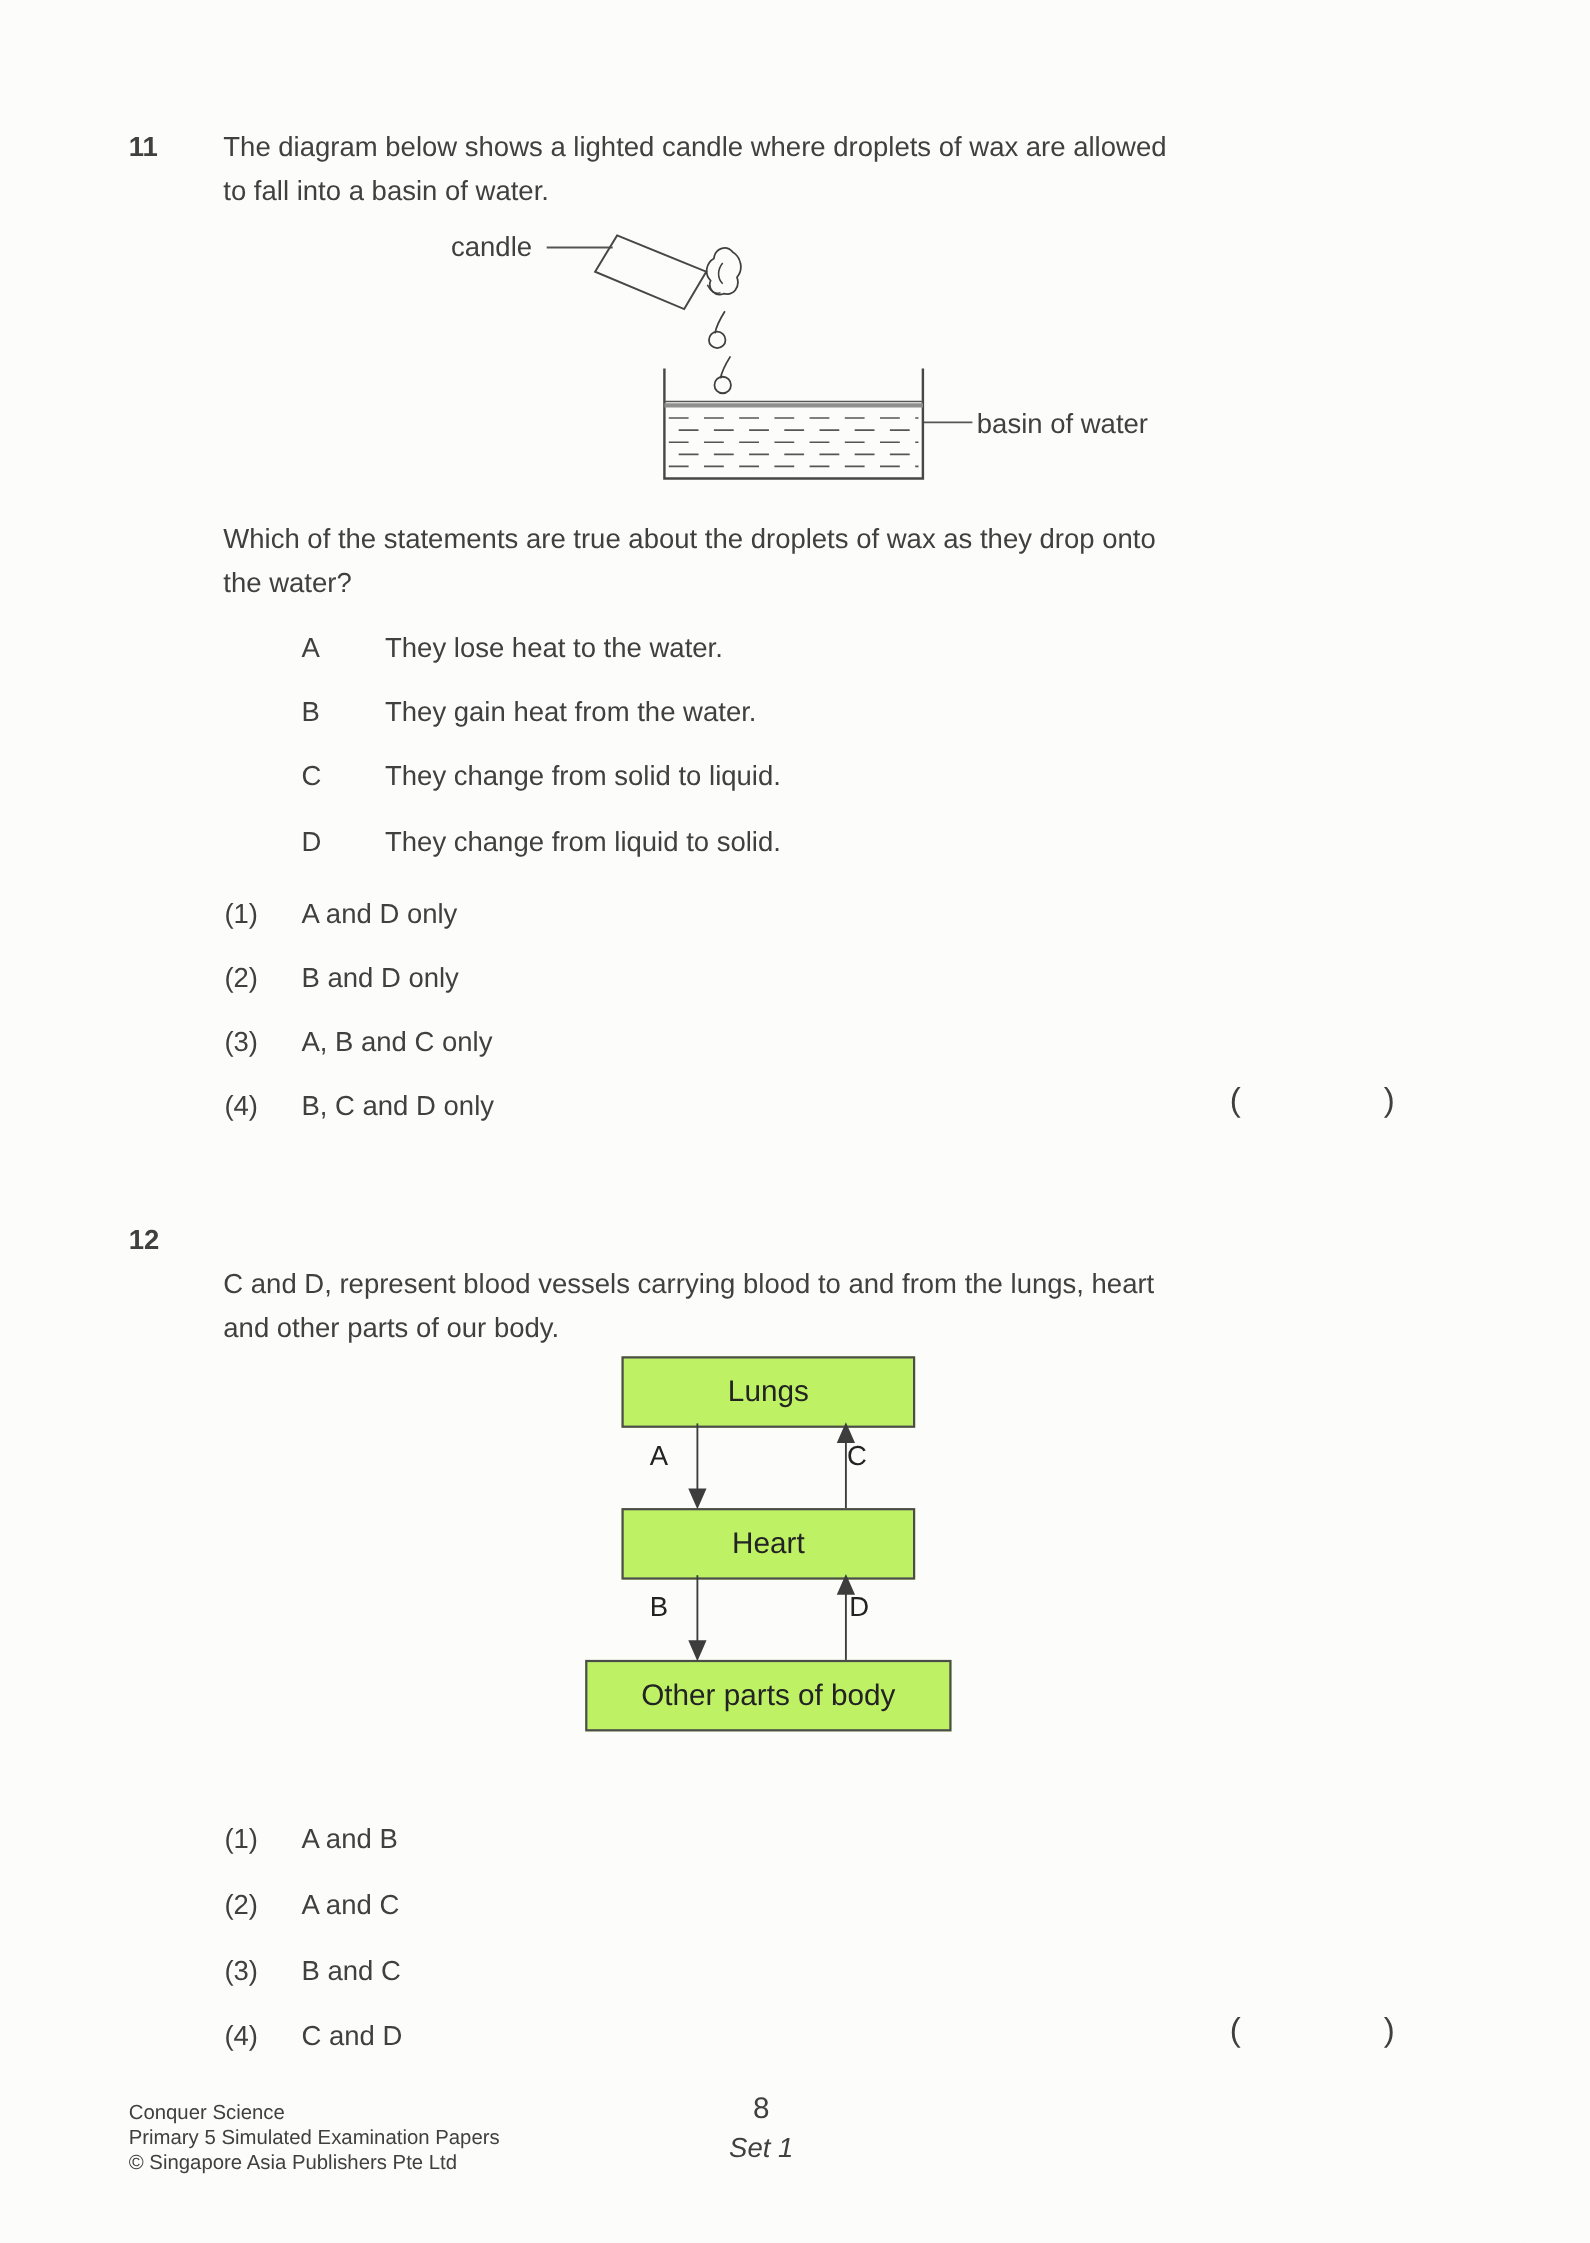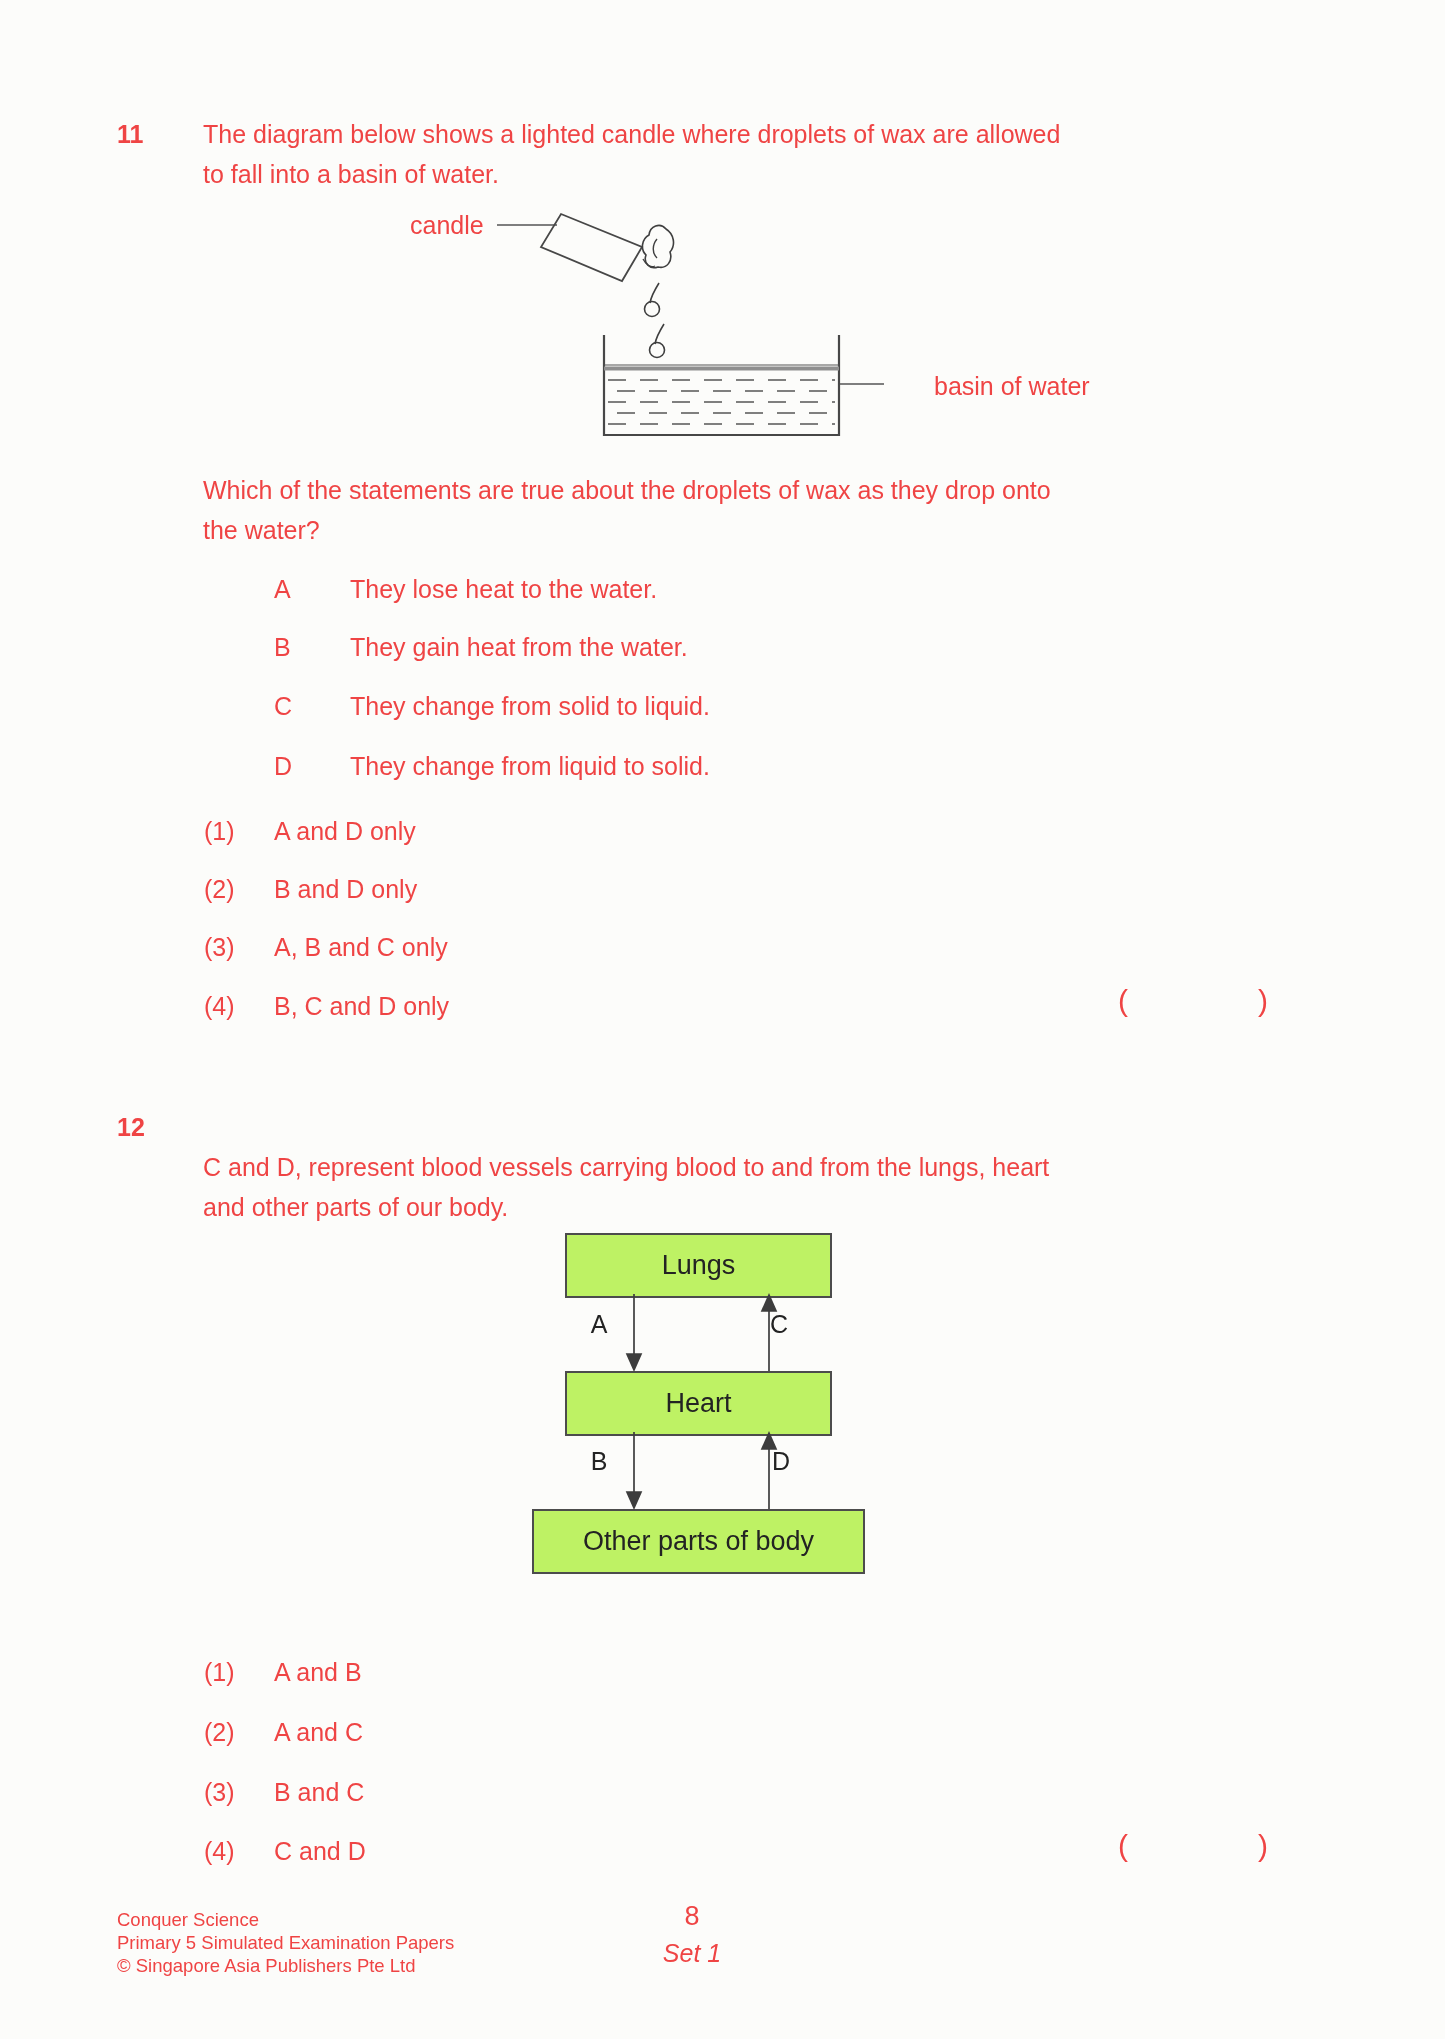--- a/index.html
+++ b/index.html
@@ -5,21 +5,21 @@
   html,body{margin:0;padding:0;background:#e8e8e6;}
   #page{
     position:relative;
     width:1445px;height:2039px;
     margin:0 auto;
     background:#fcfcfa;
     font-family:"Liberation Sans",sans-serif;
     color:#232323;
     overflow:hidden;
   }
-  .t{position:absolute;font-size:25px;line-height:31px;white-space:nowrap;color:#ef4444;}
+  .t{position:absolute;font-size:25px;line-height:31px;white-space:nowrap;color:#404040;}
   .bold{font-weight:bold;}
   .qnum{font-weight:bold;}
   .small{font-size:18.5px;line-height:23px;}
   .bracket{font-size:30px;line-height:34px;}
   .dbox{
     position:absolute;
     border:2px solid #4c4c4c;
     background:#bef264;
     display:flex;align-items:center;justify-content:center;
     font-size:27px;color:#232323;
@@ -68,21 +68,21 @@
       <path d="M228 185 H455" stroke-dasharray="18 14"></path>
       <path d="M237 196 H455" stroke-dasharray="18 14"></path>
       <path d="M228 207 H455" stroke-dasharray="18 14"></path>
       <path d="M237 218 H455" stroke-dasharray="18 14"></path>
       <path d="M228 229 H455" stroke-dasharray="18 14"></path>
     </g>
 
     <path d="M460 189 H504" stroke="#555" stroke-width="1.6" fill="none"></path>
   </svg>
 
-  <div class="t" style="left:888px;top:371px;margin-left:46px;">basin of water</div>
+  <div class="t" style="left:888px;top:371px;">basin of water</div>
 
   <div class="t" style="left:203px;top:475px;">Which of the statements are true about the droplets of wax as they drop onto</div>
   <div class="t" style="left:203px;top:515px;">the water?</div>
 
   <div class="t" style="left:274px;top:574px;">A</div>
   <div class="t" style="left:350px;top:574px;">They lose heat to the water.</div>
   <div class="t" style="left:274px;top:632px;">B</div>
   <div class="t" style="left:350px;top:632px;">They gain heat from the water.</div>
   <div class="t" style="left:274px;top:691px;">C</div>
   <div class="t" style="left:350px;top:691px;">They change from solid to liquid.</div>

